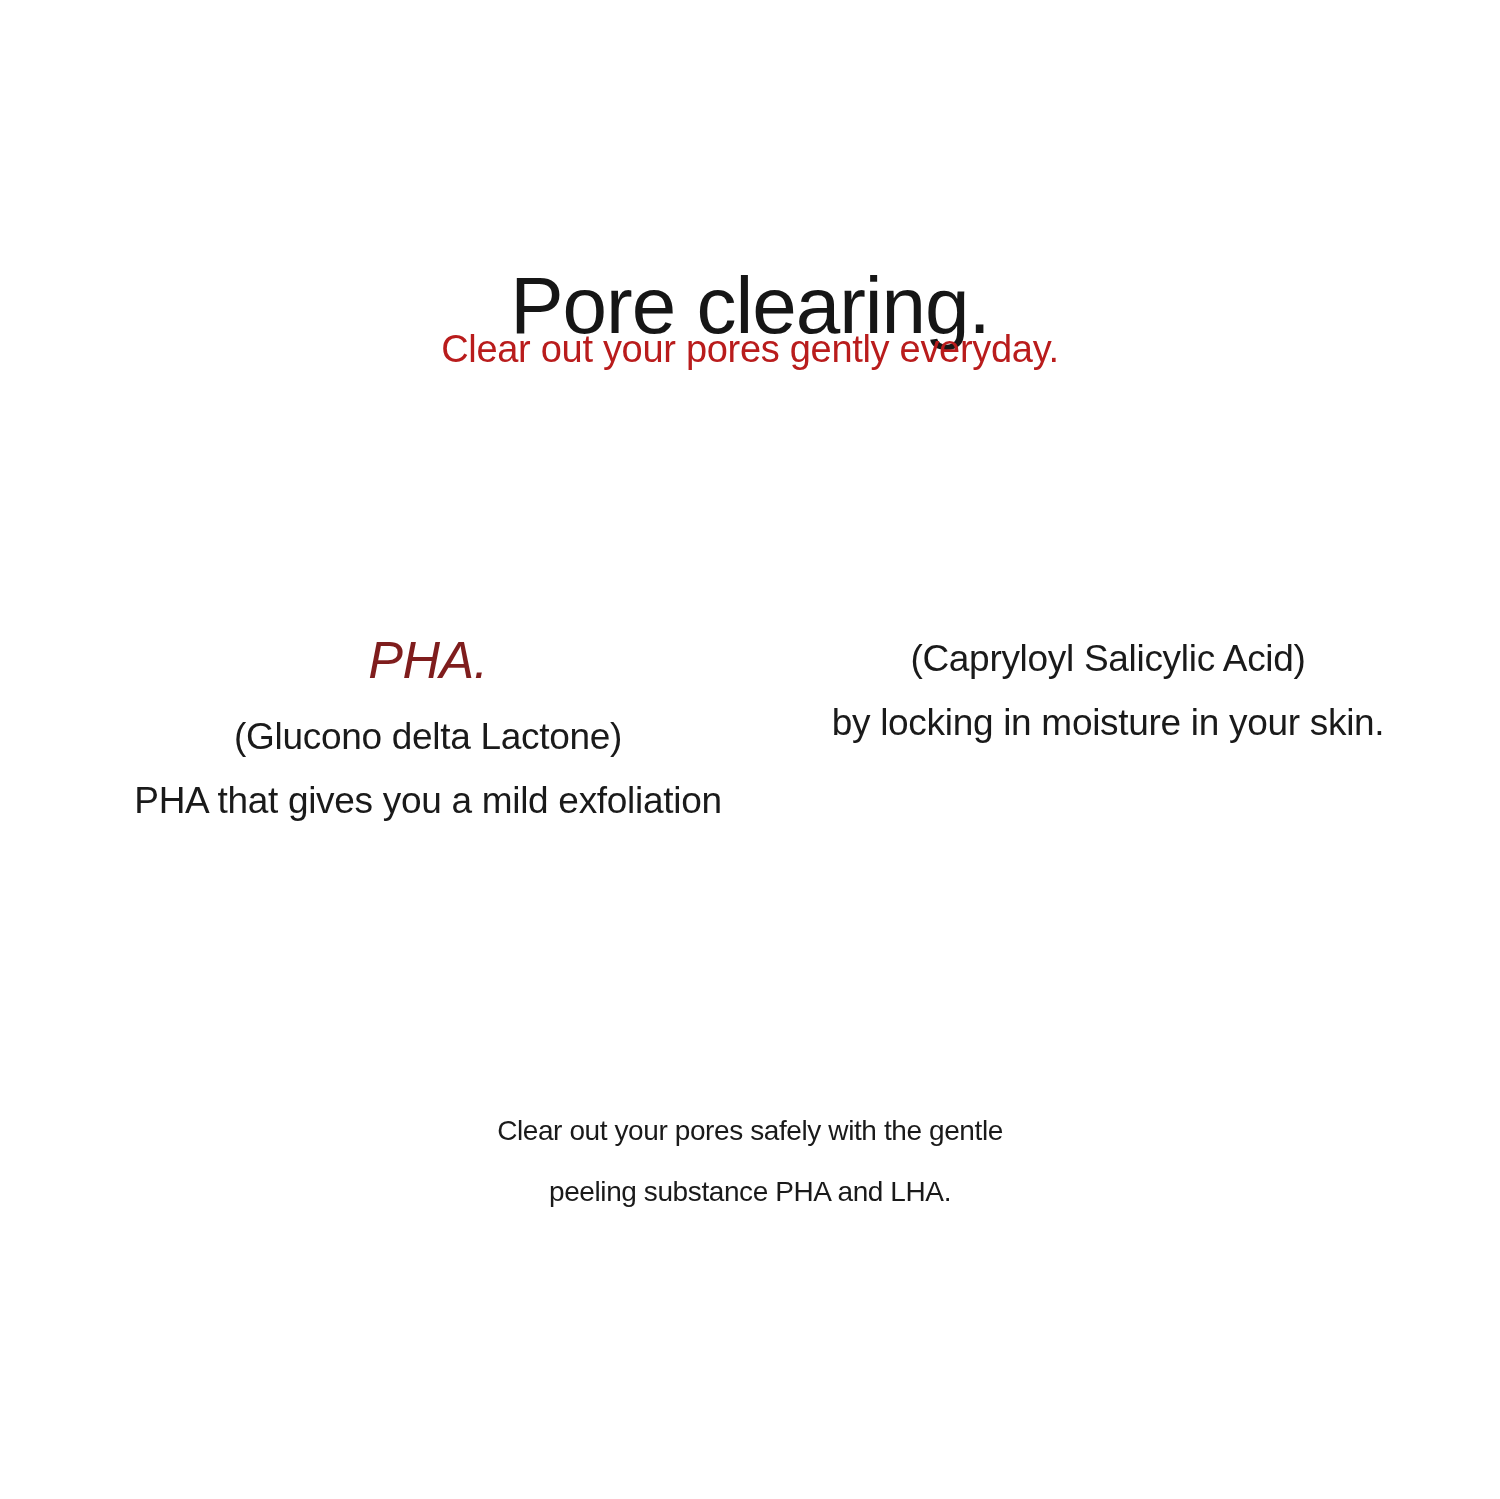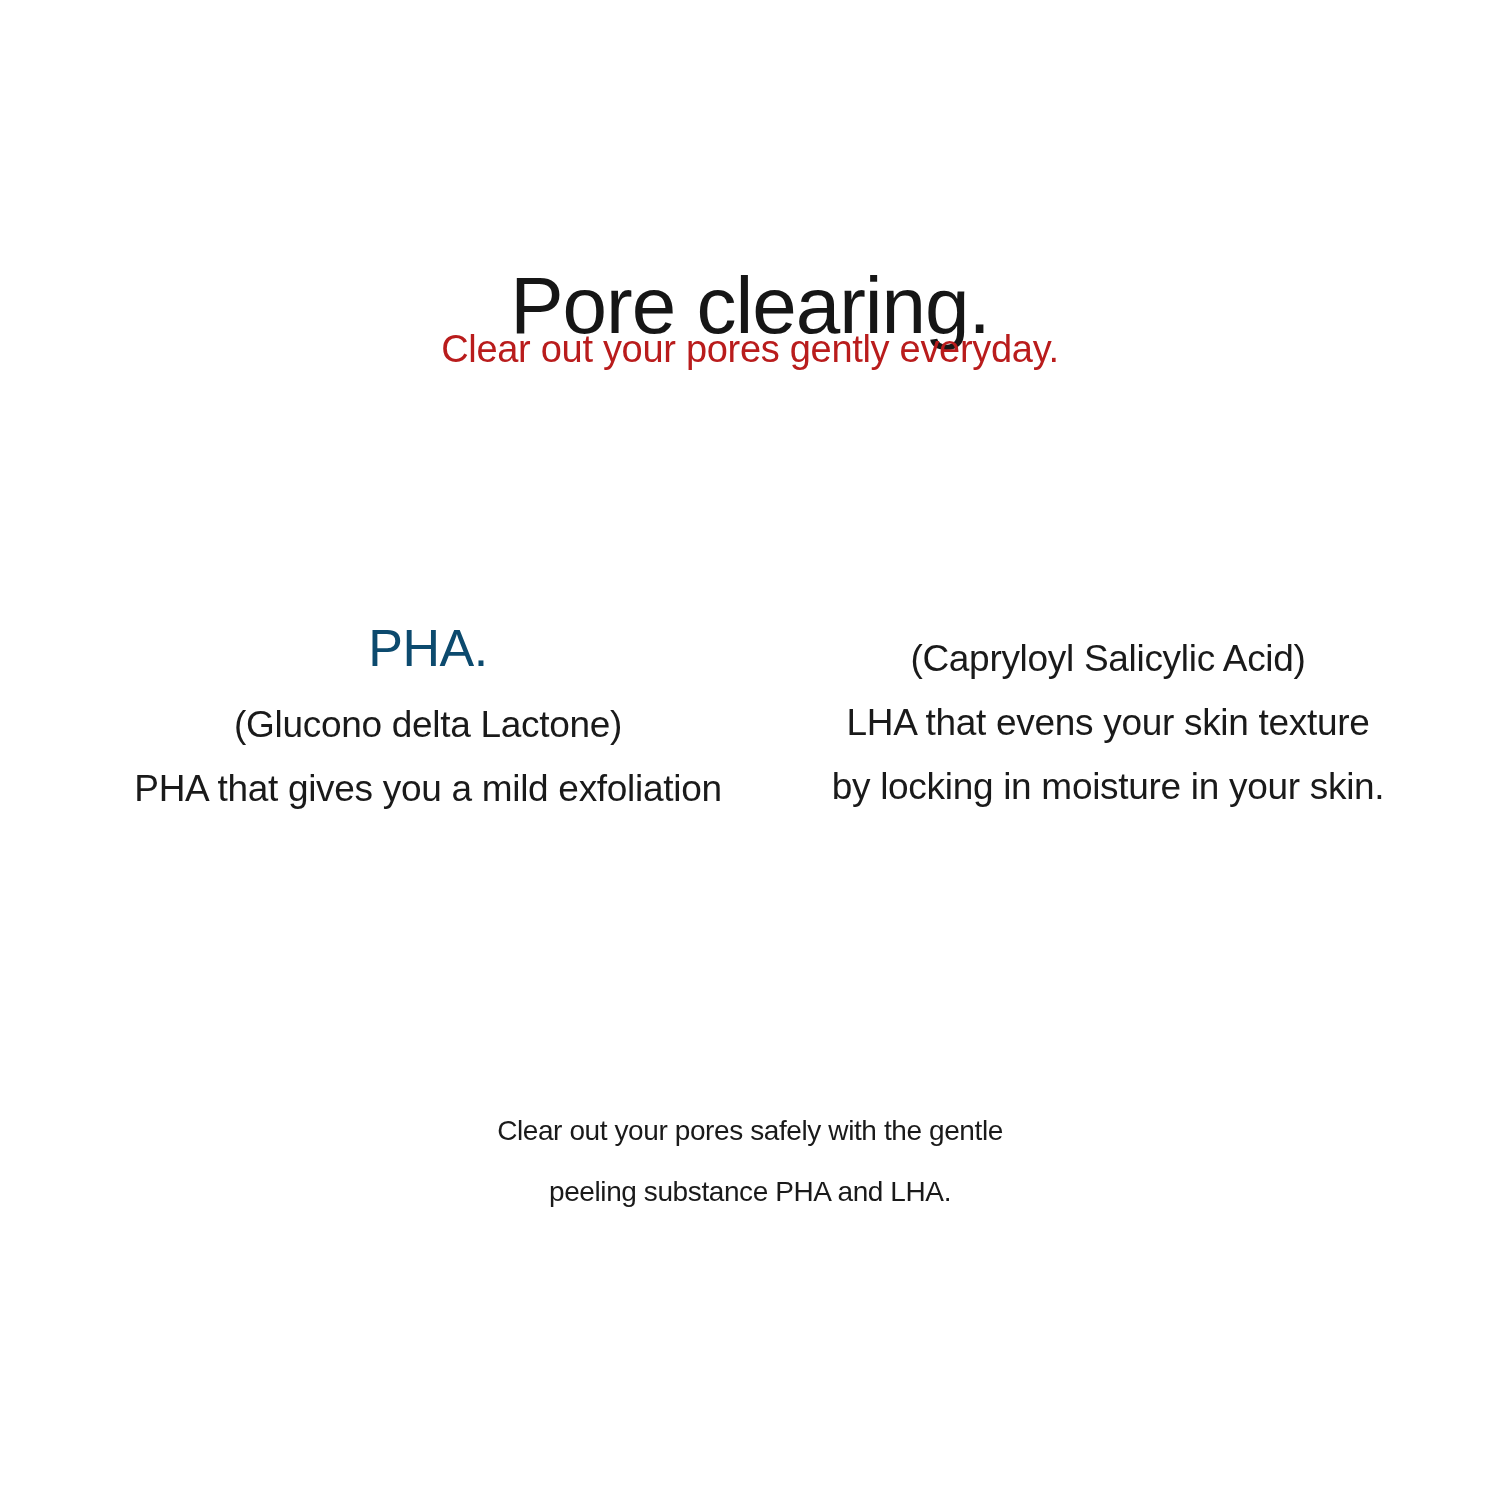--- a/index.html
+++ b/index.html
@@ -52,22 +52,23 @@
     width: 720px;
     text-align: center;
   }
   .ingredient-col.left  { left: 68px; }
   .ingredient-col.right { left: 748px; }
   .ingredient-name {
     font-size: 52px;
     font-weight: 500;
     letter-spacing: -0.5px;
     line-height: 52px;
-    margin: 0 0 22px 0;
-    color: #0c4a6e;
+    margin: 12px 0 22px 0;
+    color: #7f1d1d;
+    font-style: italic;
   }
   .ingredient-chemical {
     font-size: 37px;
     font-weight: 400;
     letter-spacing: -0.3px;
     line-height: 57px;
     margin: 8px;
   }
   .ingredient-desc-line {
     font-size: 37px;
@@ -113,21 +114,20 @@
   <div class="columns">
 
     <div class="ingredient-col left">
       <h2 class="ingredient-name">PHA.</h2>
       <p class="ingredient-chemical">(Glucono delta Lactone)</p>
       <p class="ingredient-desc-line">PHA that gives you a mild exfoliation</p>
     </div>
 
     <div class="ingredient-col right">
       <p class="ingredient-chemical">(Capryloyl Salicylic Acid)</p>
-      <p class="ingredient-desc-line">LHA that evens your skin texture</p>
       <p class="ingredient-desc-line">by locking in moisture in your skin.</p>
     </div>
 
   </div>
 
   <div class="summary">
     <p>Clear out your pores safely with the gentle</p>
     <p>peeling substance PHA and LHA.</p>
   </div>
 

